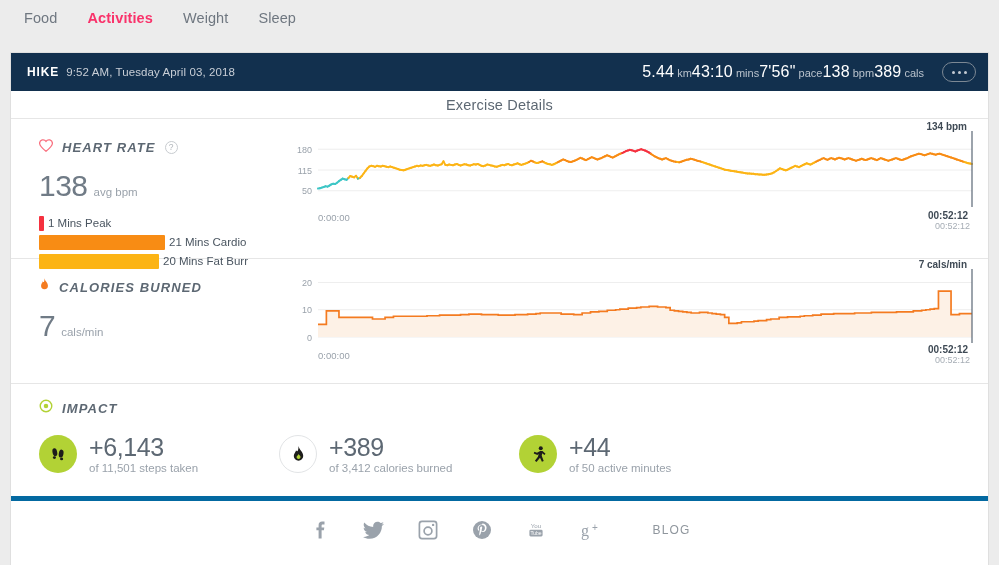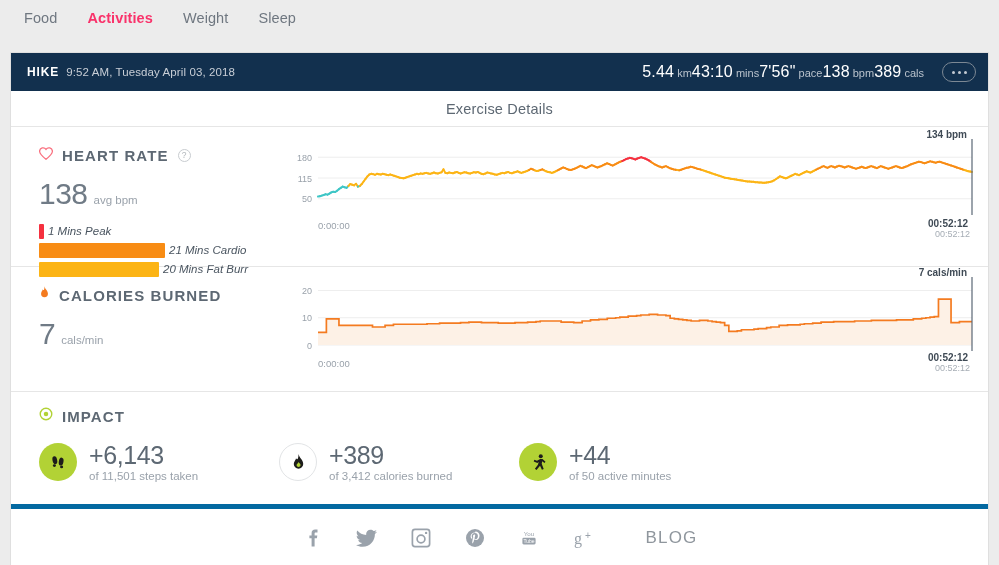--- a/index.html
+++ b/index.html
@@ -61,49 +61,49 @@
   .stat .u { font-size: 11px; color: #b9c2cc; margin-left: 3px; }
   .ellipsis {
     width: 34px; height: 20px; border: 1.5px solid #7c8894; border-radius: 10px;
     display: flex; align-items: center; justify-content: center; gap: 3px;
     cursor: pointer;
   }
   .ellipsis i { width: 3px; height: 3px; background: #c3cad2; border-radius: 50%; display:block; }
 
   
   .title-row {
-    height: 36px; display: flex; align-items: center; justify-content: center;
+    height: 28px; display: flex; align-items: center; justify-content: center;
     border-bottom: 1px solid #e6e6e6;
   }
   .title-row .t { font-size: 14.5px; color: #5d6873; letter-spacing: .2px; }
 
   
   .section { display: flex; border-bottom: 1px solid #e6e6e6; }
   .sec-left { width: 272px; padding: 20px 0 14px 28px; }
   .sec-right { flex: 1; position: relative; }
 
   .sec-head { display: flex; align-items: center; gap: 9px; height: 16px; }
   .sec-head .lbl {
-    font-size: 15px; font-weight: bold; letter-spacing: 1.1px; color: #5d6873;
+    font-size: 13px; font-weight: bold; letter-spacing: 1.1px; color: #5d6873; font-style: italic;
   }
   .help {
     width: 13px; height: 13px; border: 1px solid #c8ccd0; border-radius: 50%;
     font-size: 8.5px; color: #b0b5ba; display: flex; align-items: center;
     justify-content: center; cursor: pointer; line-height: 1;
   }
 
   .bignum { margin-top: 14px; display: flex; align-items: baseline; }
   .bignum .n { font-size: 30px; color: #707b86; font-weight: 300; letter-spacing: -.5px; }
   .bignum .u { font-size: 11.5px; color: #9aa2ab; margin-left: 6px; }
 
   
   .zones { margin-top: 12px; }
   .zone { display: flex; align-items: center; height: 16px; margin-bottom: 3px; }
   .zone .bar { height: 15px; border-radius: 1px; }
-  .zone .zl { font-size: 11.5px; color: #4a5560; margin-left: 4px; white-space: nowrap; font-style: italic; }
+  .zone .zl { font-size: 11.5px; color: #4a5560; margin-left: 4px; white-space: nowrap; }
   svg.chart { display: block; }
   .ytick { font-size: 9px; fill: #9aa2ab; font-family: "Liberation Sans", sans-serif; }
   .xtick { font-size: 9.5px; fill: #9aa2ab; font-family: "Liberation Sans", sans-serif; }
   .endlbl { font-size: 10px; fill: #3f4a55; font-family: "Liberation Sans", sans-serif; font-weight: bold; }
   .endlbl2 { font-size: 9px; fill: #a6adb5; font-family: "Liberation Sans", sans-serif; }
   .grid { stroke: #eeeeee; stroke-width: 1; }
   .endbar { stroke: #5a6775; stroke-width: 1.2; }
 
   
   .impact-sec { border-bottom: 5px solid #0369a1; padding: 16px 0 22px 28px; }
@@ -117,21 +117,21 @@
   .imp .circ.ring { border: 1px solid #e2e4e6; background: #fff; }
   .imp .circ.fill { background: #b2d235; }
   .imp .v { font-size: 25px; color: #5d6873; font-weight: 400; letter-spacing: -.4px; line-height: 1.05; }
   .imp .d { font-size: 11.5px; color: #9aa2ab; margin-top: 2px; }
 
   
   .footer {
     height: 58px; display: flex; align-items: center; justify-content: center; gap: 30px;
   }
   .sicon { width: 24px; height: 24px; display: flex; align-items: center; justify-content: center; cursor: pointer; }
-  .blog { font-size: 17px; color: #8f969d; letter-spacing: 1.2px; margin-left: 20px; cursor: pointer; }
+  .blog { font-size: 12px; color: #8f969d; letter-spacing: 1.2px; margin-left: 20px; cursor: pointer; }
 </style>
 </head>
 <body>
 
 <div class="page">
 
   <nav class="topnav">
     <a href="#">Food</a>
     <a href="#" class="active">Activities</a>
     <a href="#">Weight</a>

